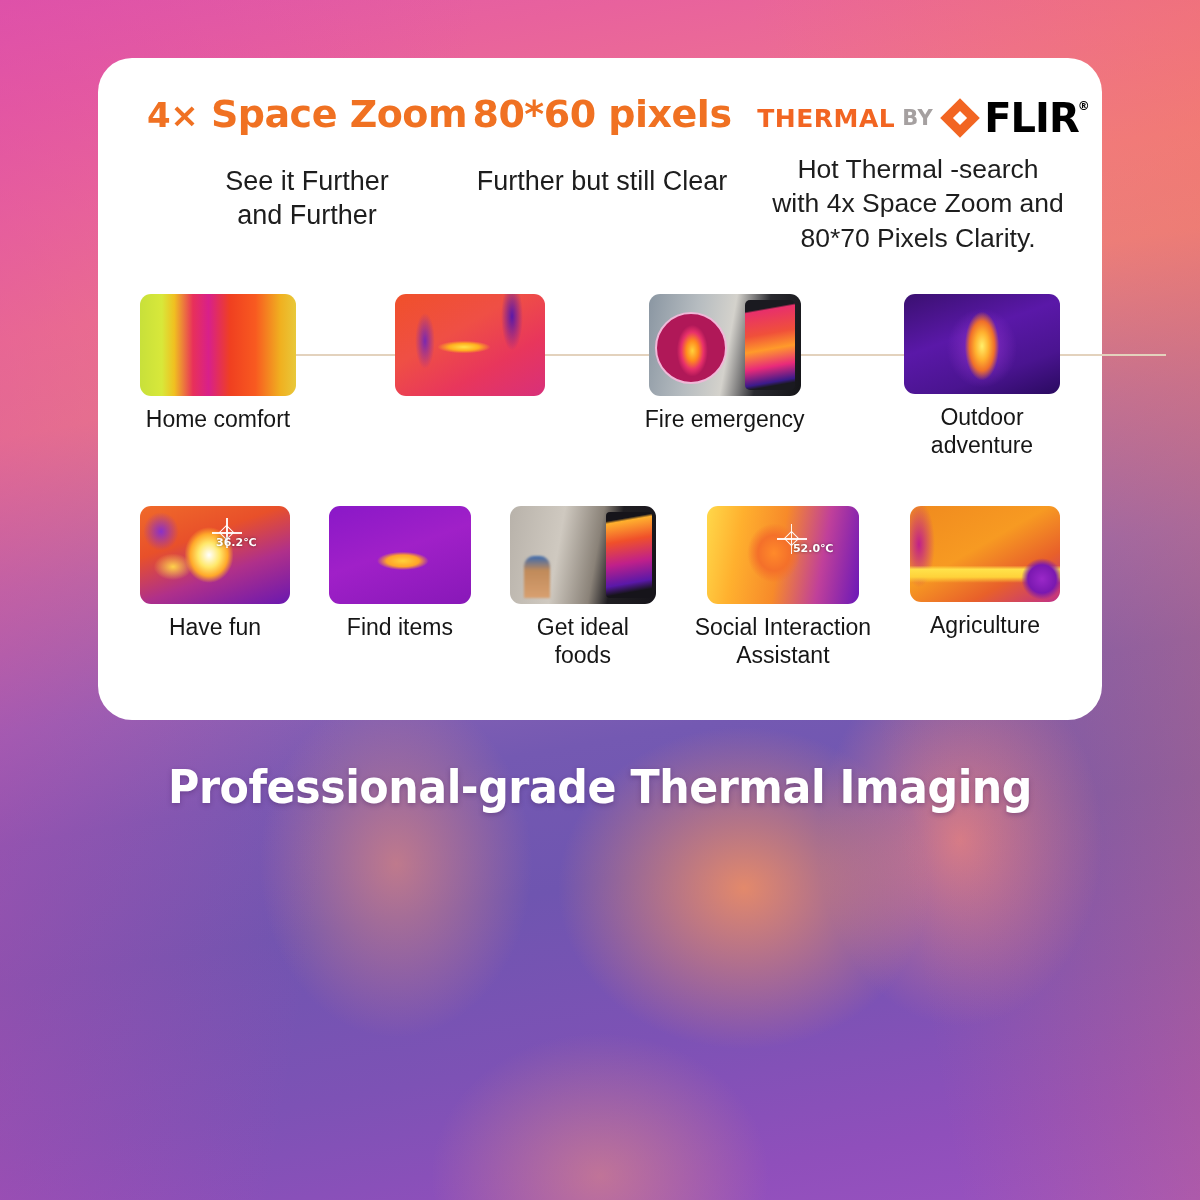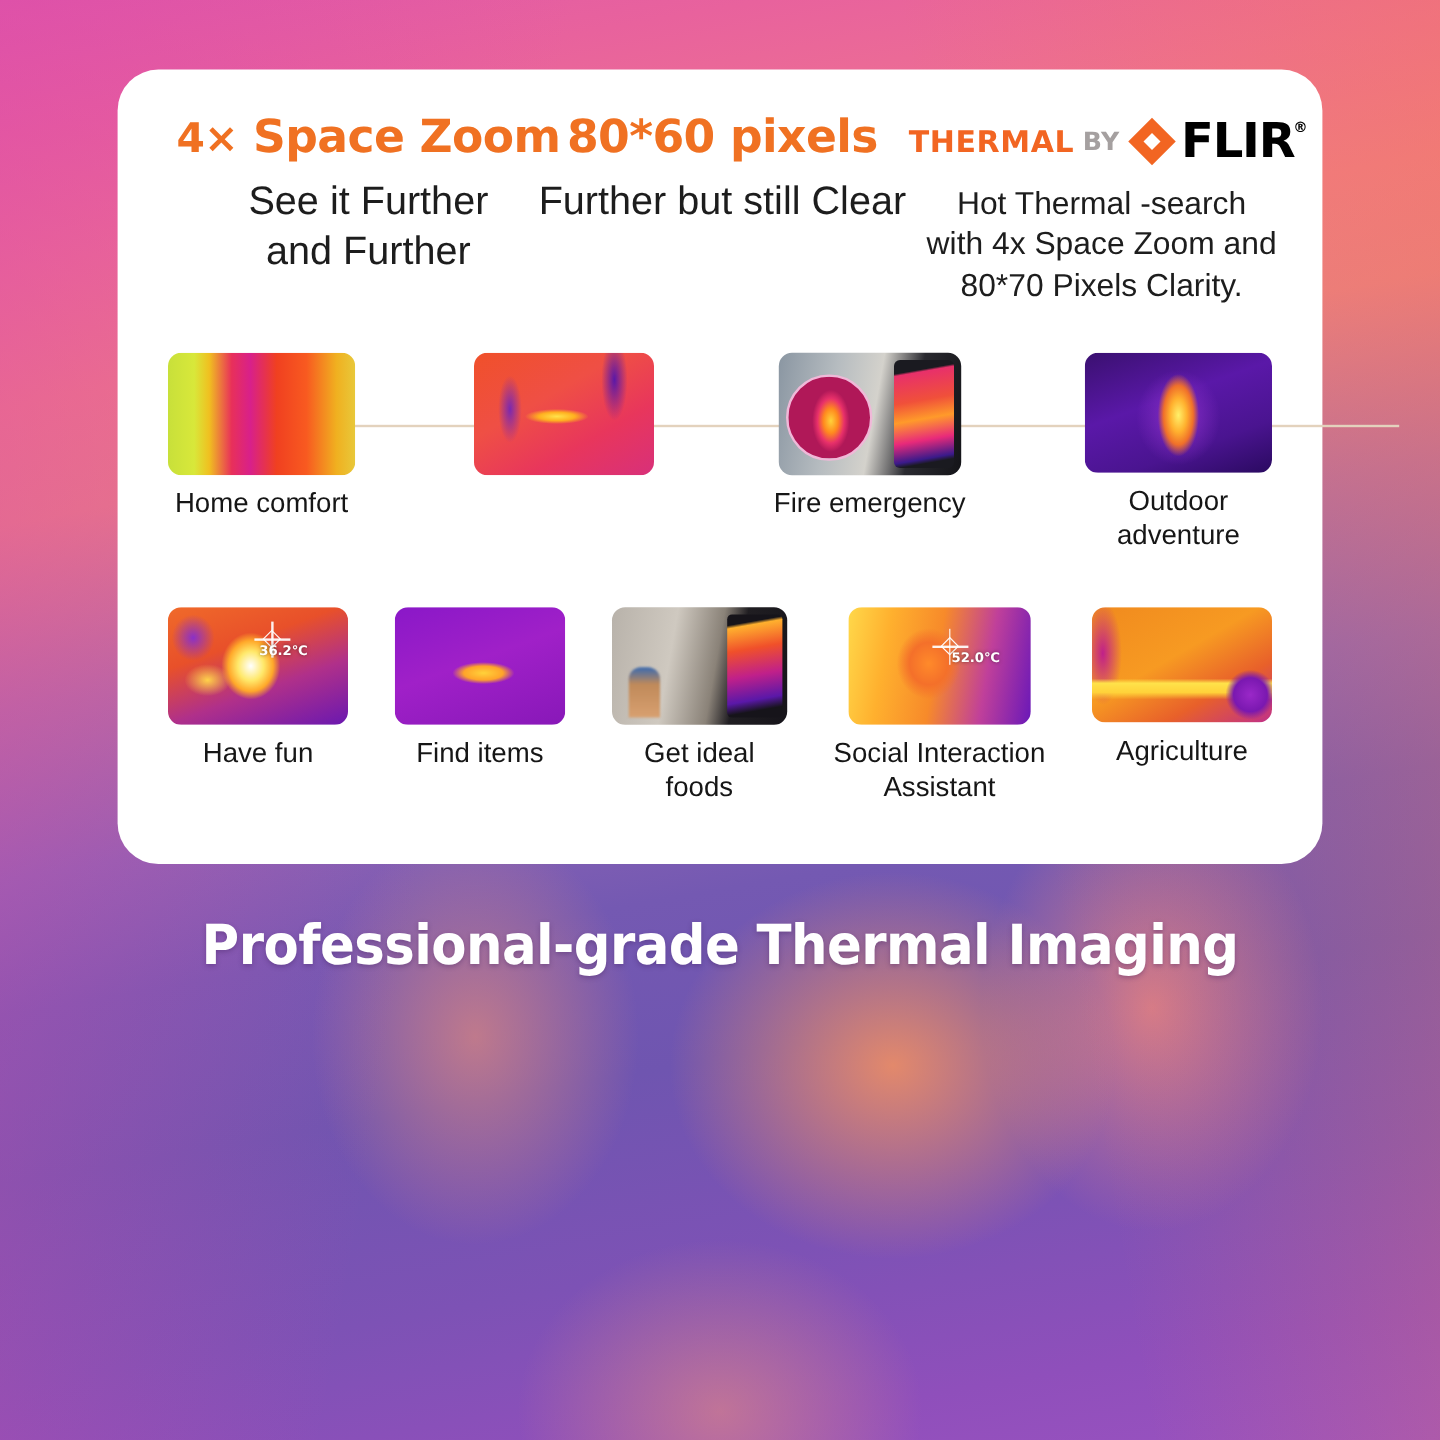--- a/index.html
+++ b/index.html
@@ -33,21 +33,21 @@
 
   .header-row { position:absolute; left:0; top:36px; width:100%; height:230px; }
   .col { position:absolute; text-align:center; }
   .col-1 { left:44px; top:0; width:330px; }
   .col-2 { left:344px; top:0; width:320px; }
   .col-3 { left:640px; top:0; width:360px;text-align:center; }
 
   .kicker { font-size:38px; font-weight:700; color:#f07122; letter-spacing:-.5px;
     font-family:"DejaVu Sans", sans-serif; line-height:1.1; white-space:nowrap; }
   .kicker .mult { font-size:34px; font-weight:700; }
-  .sub { font-size:33px; color:#1d1d1d; line-height:1.28; margin-top:10px;
+  .sub { font-size:27px; color:#1d1d1d; line-height:1.28; margin-top:28px;
     font-family:"Liberation Sans", sans-serif; }
   .sub-3 { margin-top:12px; font-size:26.5px; line-height:1.3; }
 
   
   .flir-logo { display:flex; align-items:center; justify-content:center; gap:7px;
     height:44px; margin-top:2px; }
   .flir-thermal { font-size:25px; font-weight:700; color:#f26522; letter-spacing:.5px;
     font-family:"DejaVu Sans", sans-serif; }
   .flir-by { font-size:21px; font-weight:700; color:#a5a0a0; letter-spacing:.5px;
     font-family:"DejaVu Sans", sans-serif; }

